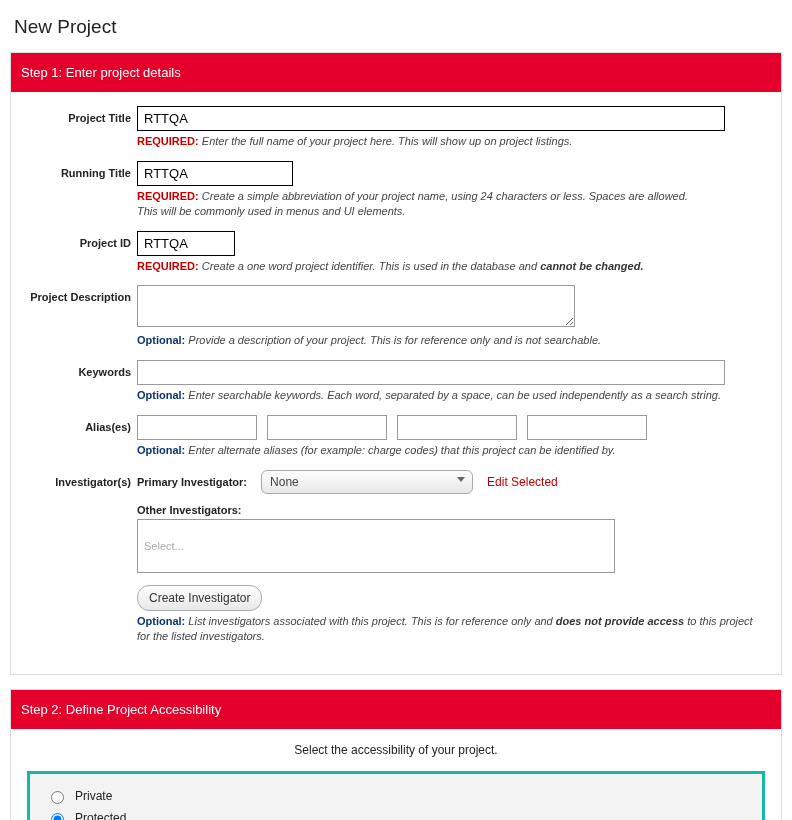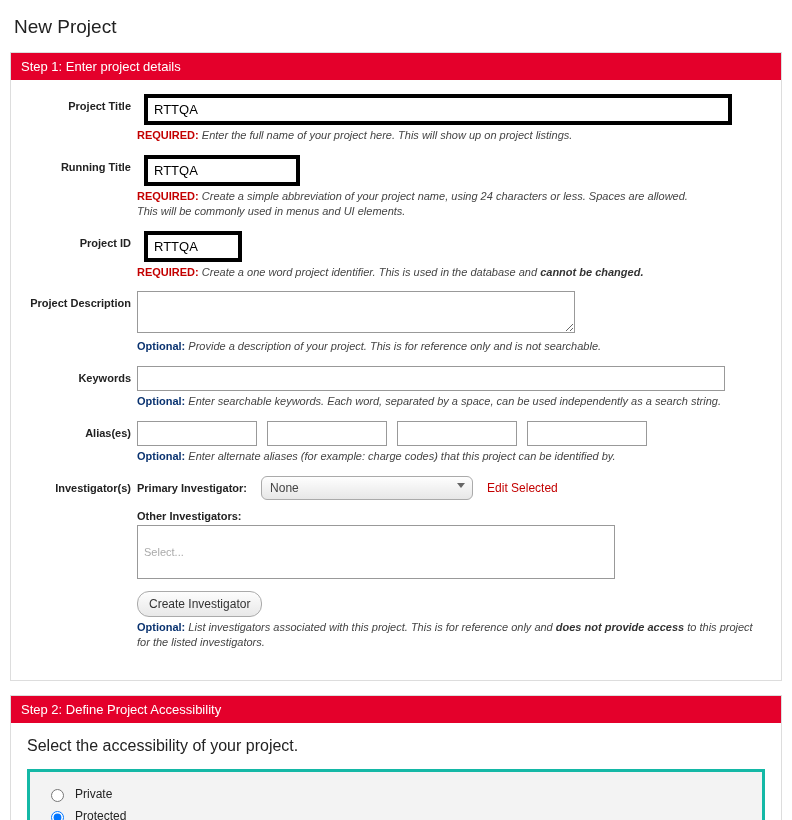--- a/index.html
+++ b/index.html
@@ -18,21 +18,21 @@
     margin: 6px 0 14px 4px;
     color: #222;
   }
   .panel {
     border: 1px solid #ddd;
     margin-bottom: 14px;
   }
   .panel-header {
     background: #e4002b;
     color: #fff;
-    padding: 6px 10px;
+    padding: 12px 10px;
     font-size: 13px;
   }
   .panel-body {
     padding: 14px 16px 18px 16px;
   }
   .form-row {
     display: flex;
     align-items: flex-start;
     margin-bottom: 12px;
   }
@@ -48,22 +48,21 @@
   .form-row .field {
     flex: 1;
   }
   input[type=text], textarea, select, .multisel {
     border: 1px solid #999;
     padding: 4px 6px;
     font-size: 13px;
     font-family: inherit;
   }
   input.required, textarea.required {
-    border: 4px solid #000000;
-    margin-left: 7px;
+    border: 1px solid #000000;
   }
   .input-full { width: 588px; }
   .input-med { width: 156px; }
   .input-short { width: 98px; }
   textarea.desc {
     width: 438px;
     height: 42px;
     resize: both;
   }
   .help {
@@ -110,21 +109,21 @@
   .btn {
     background: linear-gradient(#fdfdfd, #e8e8e8);
     border: 1px solid #aaa;
     border-radius: 12px;
     padding: 5px 11px;
     font-size: 12px;
     cursor: pointer;
     color: #333;
   }
   .btn.create-inv { margin-top: 12px; }
-  .access-intro { font-size: 16px; padding-bottom: 4px;}
+  .access-intro { font-size: 12px; padding-bottom: 4px; text-align: center;}
   .access-box {
     border: 3px solid #14b8a6;
     background: #f3f3f3;
     display: flex;
     padding: 14px 16px;
     gap: 28px;
     margin-top: 10px;
   }
   .access-options label {
     display: flex;

